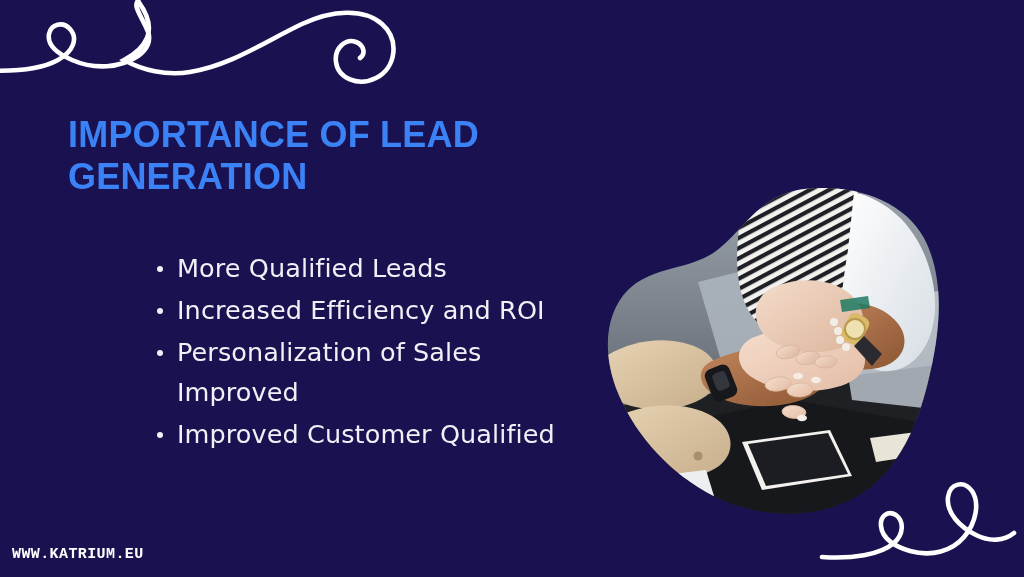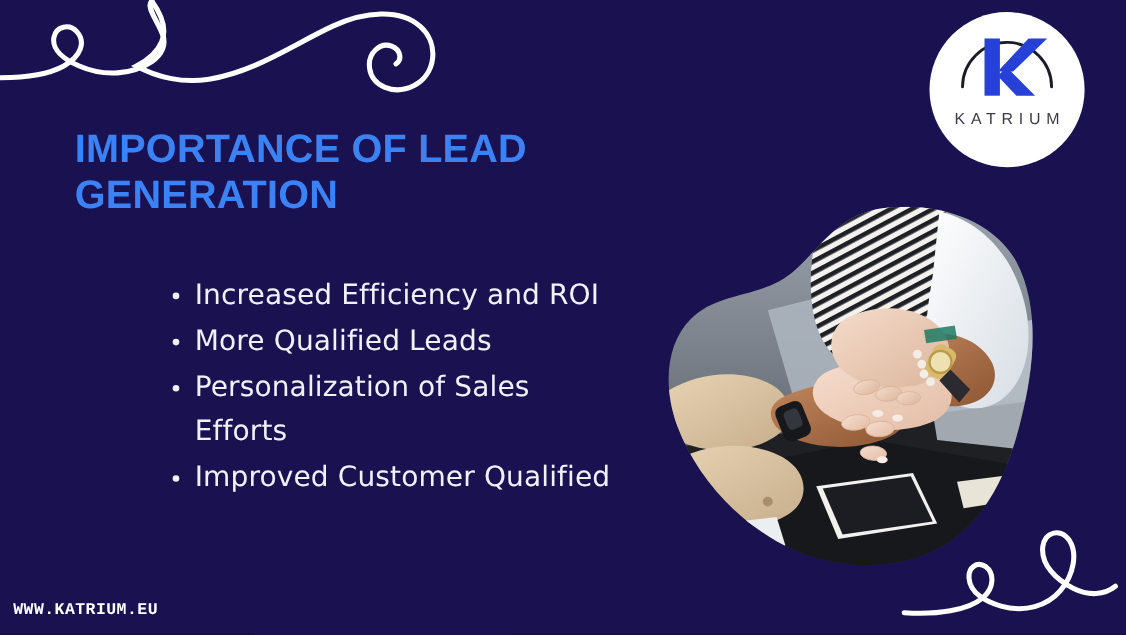--- a/index.html
+++ b/index.html
@@ -160,23 +160,23 @@
                C76,39 68,45 69,55 C70,68 84,76 98,80
                C120,86 140,80 152,66 C164,52 168,32 160,20
                C152,9 138,12 136,26 C134,42 148,56 164,64
                C178,71 192,70 202,62"></path>
     </g>
   </svg>
 
   <h1 id="title">Importance of Lead Generation</h1>
 
   <ul id="bullet-list">
+    <li>More Qualified Leads</li>
     <li>Increased Efficiency and ROI</li>
-    <li>More Qualified Leads</li>
-    <li>Personalization of Sales Efforts</li>
+    <li>Personalization of Sales Improved</li>
     <li>Improved Customer Qualified</li>
   </ul>
 
   <div id="footer-url">WWW.KATRIUM.EU</div>
 
   <svg id="photo-blob" viewBox="0 0 340 332">
     <defs>
       <clipPath id="blobClip">
         <path d="M196,4 C246,-4 300,12 322,52 C344,94 338,148 326,196
                  C314,246 292,292 248,314 C204,336 146,330 104,306
@@ -287,25 +287,14 @@
       </g>
 
       <path d="M268,252 L330,244 L338,266 L274,276 Z" fill="#e8e4d8"></path>
 
       <path d="M36,292 L104,284 L112,310 L44,320 Z" fill="#eceff2"></path>
 
       <path d="M238,114 L266,110 L268,122 L240,126 Z" fill="#1f7a63" opacity="0.85"></path>
     </g>
   </svg>
 
-  <div id="logo">
-    <svg id="logo-mark" viewBox="0 0 141 92">
-      <path d="M30,62 A38,38 0 1,1 111,62" fill="none" stroke="#1c1c26" stroke-width="2.6" stroke-linecap="round"></path>
-      <g fill="#2740d8">
-        <rect x="50" y="18" width="14" height="52"></rect>
-        <path d="M64,46 L90,18 L107,18 L76,48 L64,48 Z"></path>
-        <path d="M70,44 L96,70 L79,70 L62,52 Z"></path>
-      </g>
-    </svg>
-    <div id="logo-wordmark">KATRIUM</div>
-  </div>
 
 </div>
 
 </body></html>

